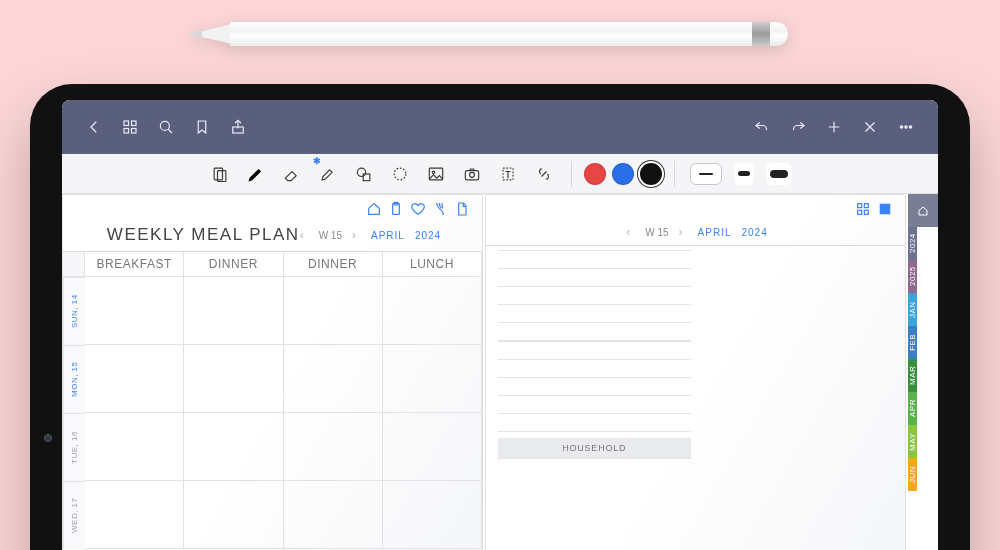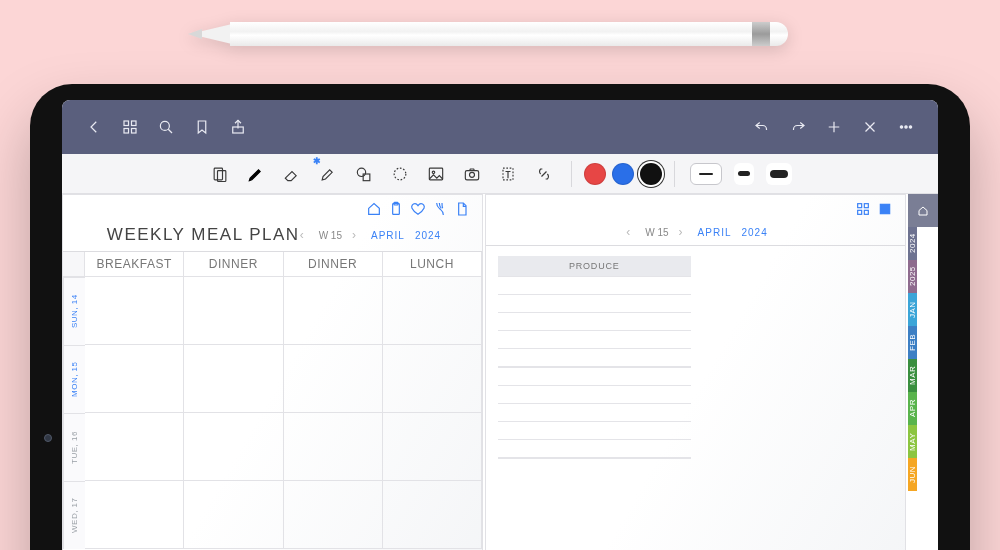--- a/index.html
+++ b/index.html
@@ -321,35 +321,35 @@
             <span class="nav">‹</span>
             <span>W 15</span>
             <span class="nav">›</span>
             <span class="m">APRIL</span>
             <span class="m">2024</span>
           </div>
         </div>
         <div style="height:1px;background:#dcdce0;margin:4px 0 0"></div>
         <div class="gl" id="grocery">
             <div class="gl-col">
-              <div class="gl-h">PRODUCE</div>
               <div class="gl-lines">
                 <div class="gl-line"></div>
                 <div class="gl-line"></div>
                 <div class="gl-line"></div>
                 <div class="gl-line"></div>
                 <div class="gl-line"></div>
               </div>
               <div class="gl-lines">
                 <div class="gl-line"></div>
                 <div class="gl-line"></div>
                 <div class="gl-line"></div>
                 <div class="gl-line"></div>
                 <div class="gl-line"></div>
               </div>
+              <div class="gl-h">HOUSEHOLD</div>
               <div class="gl-lines"></div>
             </div>
           </div>
       </div>
     </div>
 
     <div class="sidetabs" id="stabs">
         <div class="stab" style="background: rgb(122, 126, 149); transform: none; writing-mode: horizontal-tb;">
           <svg viewBox="0 0 24 24" style="width:12px;height:12px;stroke:#fff;fill:none;stroke-width:2">
             <path d="M4 11l8-7 8 7v9H4z"></path>

